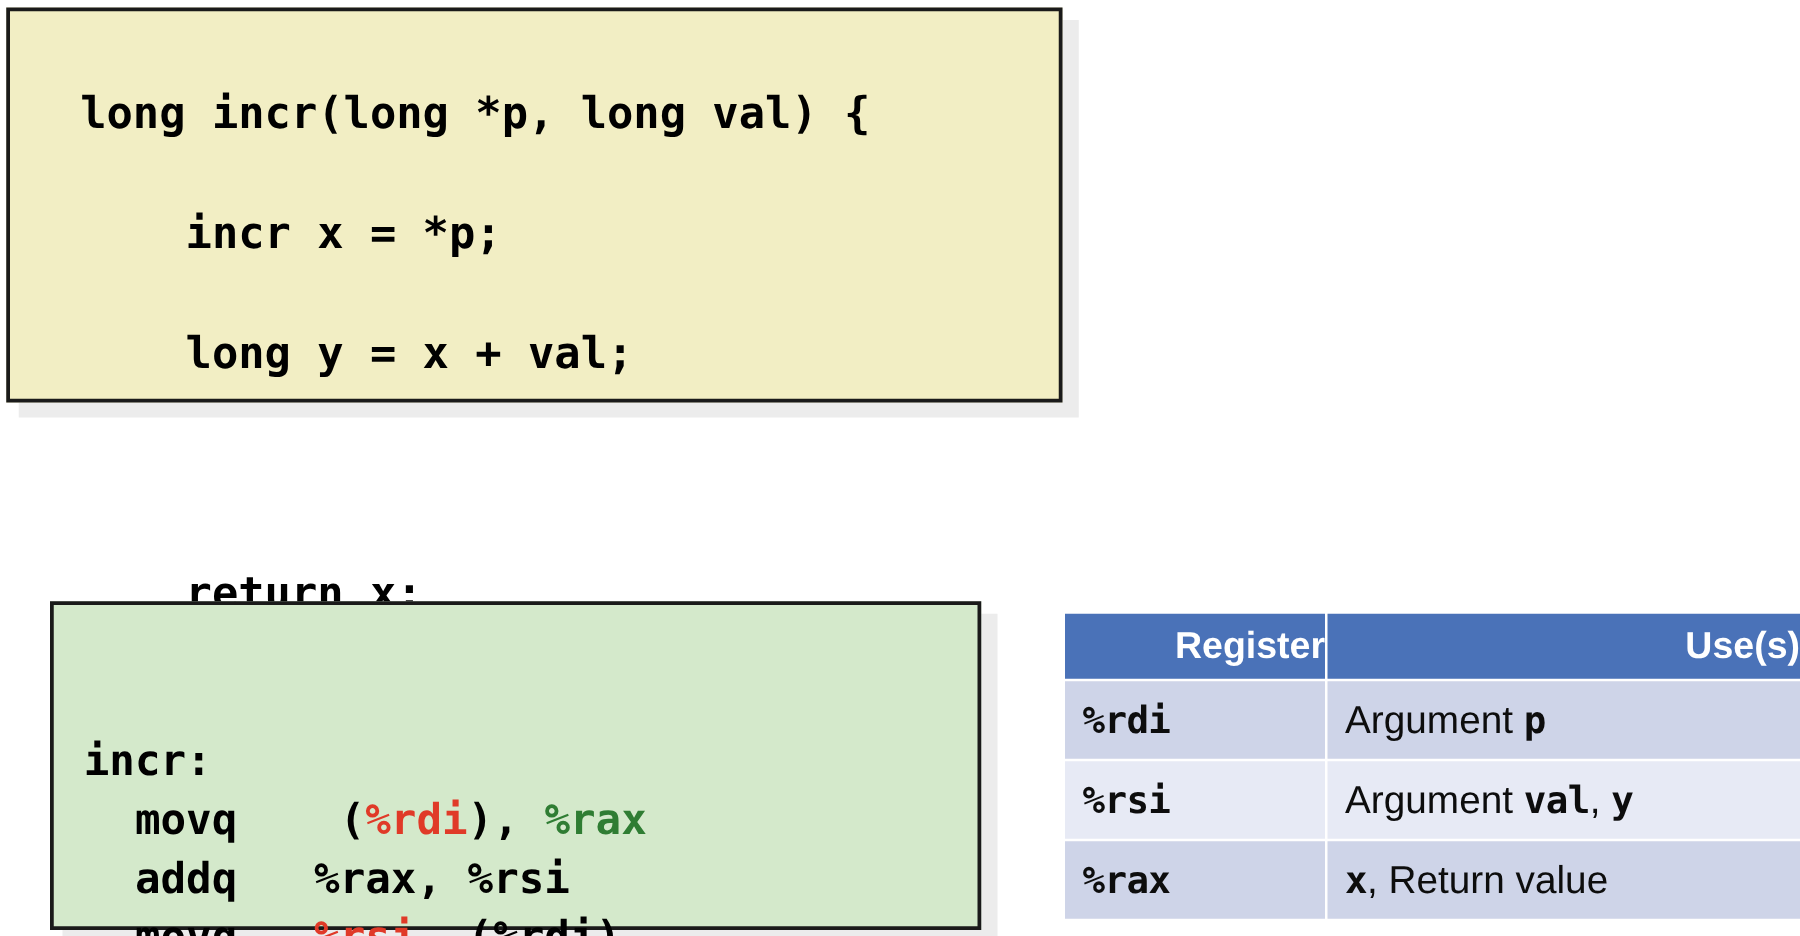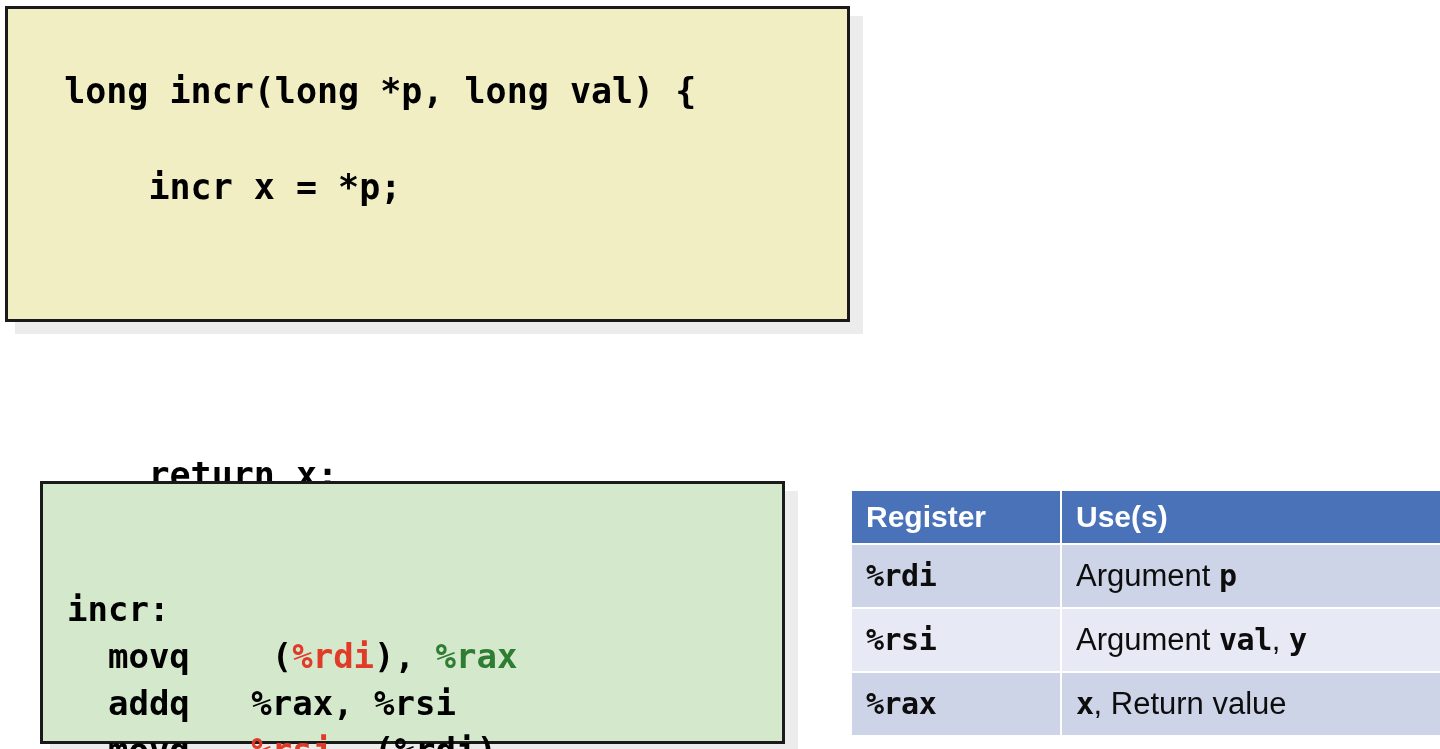--- a/index.html
+++ b/index.html
@@ -89,20 +89,21 @@
     font-size: 31px;
     font-weight: normal;
     border: 0;
   }
   #register-table thead th {
     background: #4a72b8;
     color: #ffffff;
     font-weight: bold;
     height: 52px;
     font-size: 30px;
+    text-align: right;
   }
   #register-table tbody tr.row-dark td { background: #ced4e8; }
   #register-table tbody tr.row-light td { background: #e7eaf5; }
   #register-table tbody td { height: 62px; color: #0d0d0d; }
 
   .col-register { width: 208px; }
   .col-uses     { width: 378px; }
 
   .mono {
     font-family: "DejaVu Sans Mono", monospace;
@@ -115,21 +116,21 @@
     font-size: 31px;
   }
 </style>
 </head>
 <body>
 
 <div id="c-source-shadow"></div>
 <div id="c-source-box" class="code-box">
   <span>long incr(long *p, long val) {</span><br>
   <span>    incr x = *p;</span><br>
-  <br>
+  <span>    long y = x + val;</span><br>
   <br>
   <span>    return x;</span><br>
   <span>}</span>
 </div>
 
 <div id="asm-shadow"></div>
 <div id="asm-box" class="code-box">
   <div id="asm-lines"><span class="asm-line"><span>incr:</span></span><span class="asm-line"><span>  movq    </span><span style="color: rgb(0, 0, 0);">(</span><span style="color: rgb(224, 58, 40);">%rdi</span><span style="color: rgb(0, 0, 0);">), </span><span style="color: rgb(47, 125, 51);">%rax</span></span><span class="asm-line"><span>  addq   </span><span style="color: rgb(0, 0, 0);">%rax, %rsi</span></span><span class="asm-line"><span>  movq   </span><span style="color: rgb(224, 58, 40);">%rsi</span><span style="color: rgb(0, 0, 0);">, (%rdi)</span></span></div>
 </div>
 

